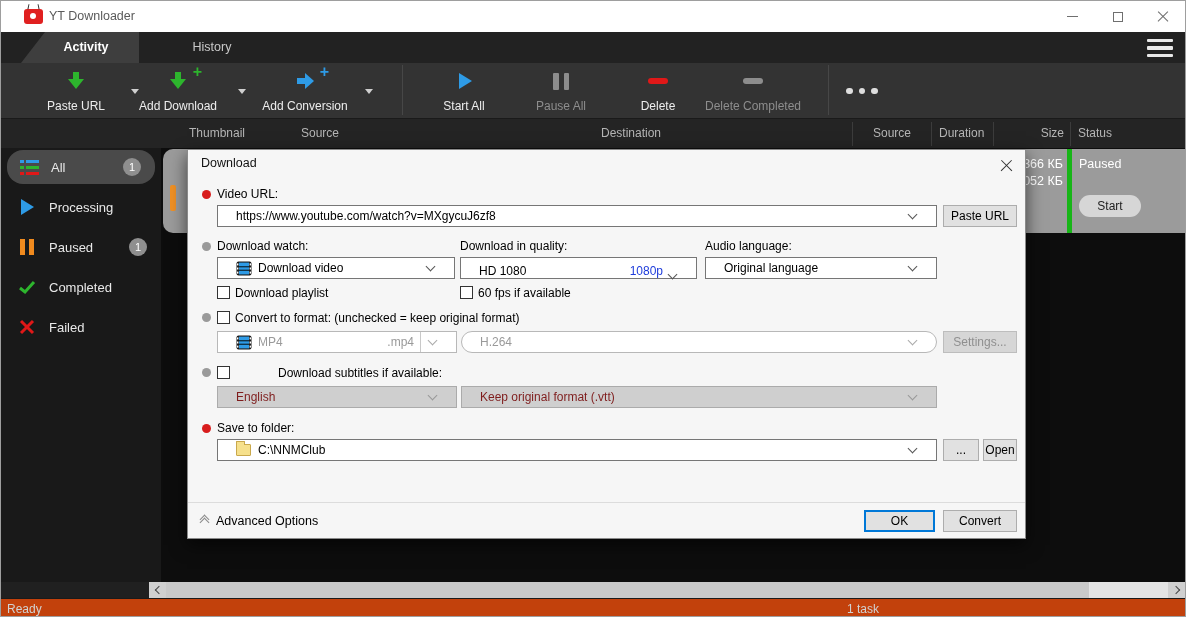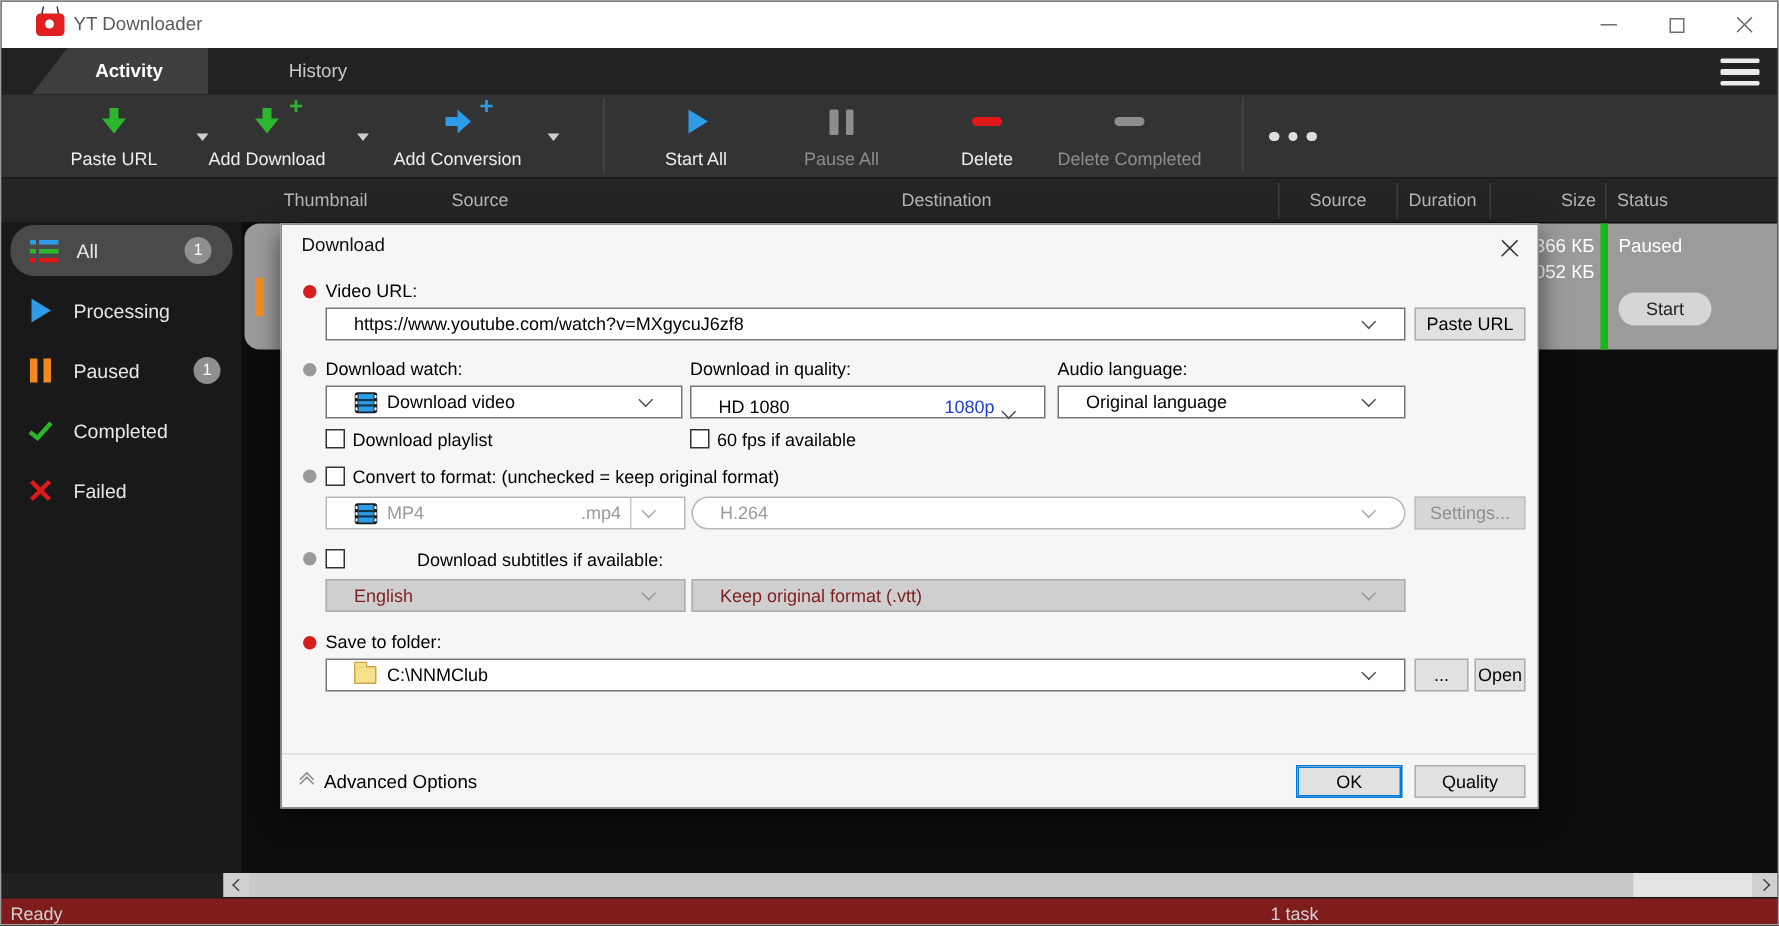--- a/index.html
+++ b/index.html
@@ -112,21 +112,21 @@
   
   .hscroll { position:absolute; left:0; top:581px; width:100%; height:16px; background:#202020; }
   .hs-track { position:absolute; left:148px; right:0; top:0; height:16px; background:#e4e4e4; }
   .hs-arrow { position:absolute; top:0; width:17px; height:16px; display:flex; align-items:center; justify-content:center; background:#d0d0d0; }
   .hs-left { left:0; } .hs-right { right:0; }
   .hs-arrow i { width:6px; height:6px; border-left:1.8px solid #444; border-bottom:1.8px solid #444; }
   .hs-left i { transform:rotate(45deg); margin-left:2px; } .hs-right i { transform:rotate(225deg); margin-right:2px; }
   .hs-thumb { position:absolute; left:17px; top:0; width:923px; height:16px; background:#c9c9c9; }
 
   
-  .statusbar { position:absolute; left:0; top:597px; width:100%; height:20px; background:#7f1d1d; border-top:1px solid #1a1a1a;padding-left:44px; }
+  .statusbar { position:absolute; left:0; top:597px; width:100%; height:20px; background:#c2410c; border-top:1px solid #1a1a1a;padding-left:44px; }
   .st-left { position:absolute; left:6px; top:3px; font-size:12px; color:#d2d2d2; }
   .st-center { position:absolute; left:846px; top:3px; font-size:12px; color:#d2d2d2; }
 </style>
 </head>
 <body>
 
 <div class="window">
 
   <div class="titlebar">
     <div class="app-icon"></div>
@@ -417,21 +417,21 @@
 
       <div class="dlg-sep"></div>
       <div class="adv">
         <span class="chev2">
             <i></i>
             <i></i>
           </span>
         <span class="t">Advanced Options</span>
       </div>
       <div class="btn default" style="left:676px;top:360px;width:71px;">OK</div>
-      <div class="btn" style="left:755px;top:360px;width:74px;">Quality</div>
+      <div class="btn" style="left:755px;top:360px;width:74px;">Convert</div>
     </div>
   </div>
 
   <div class="hscroll">
     <div class="hs-track">
       <div class="hs-arrow hs-left">
           <i></i>
         </div>
       <div class="hs-thumb"></div>
       <div class="hs-arrow hs-right">

